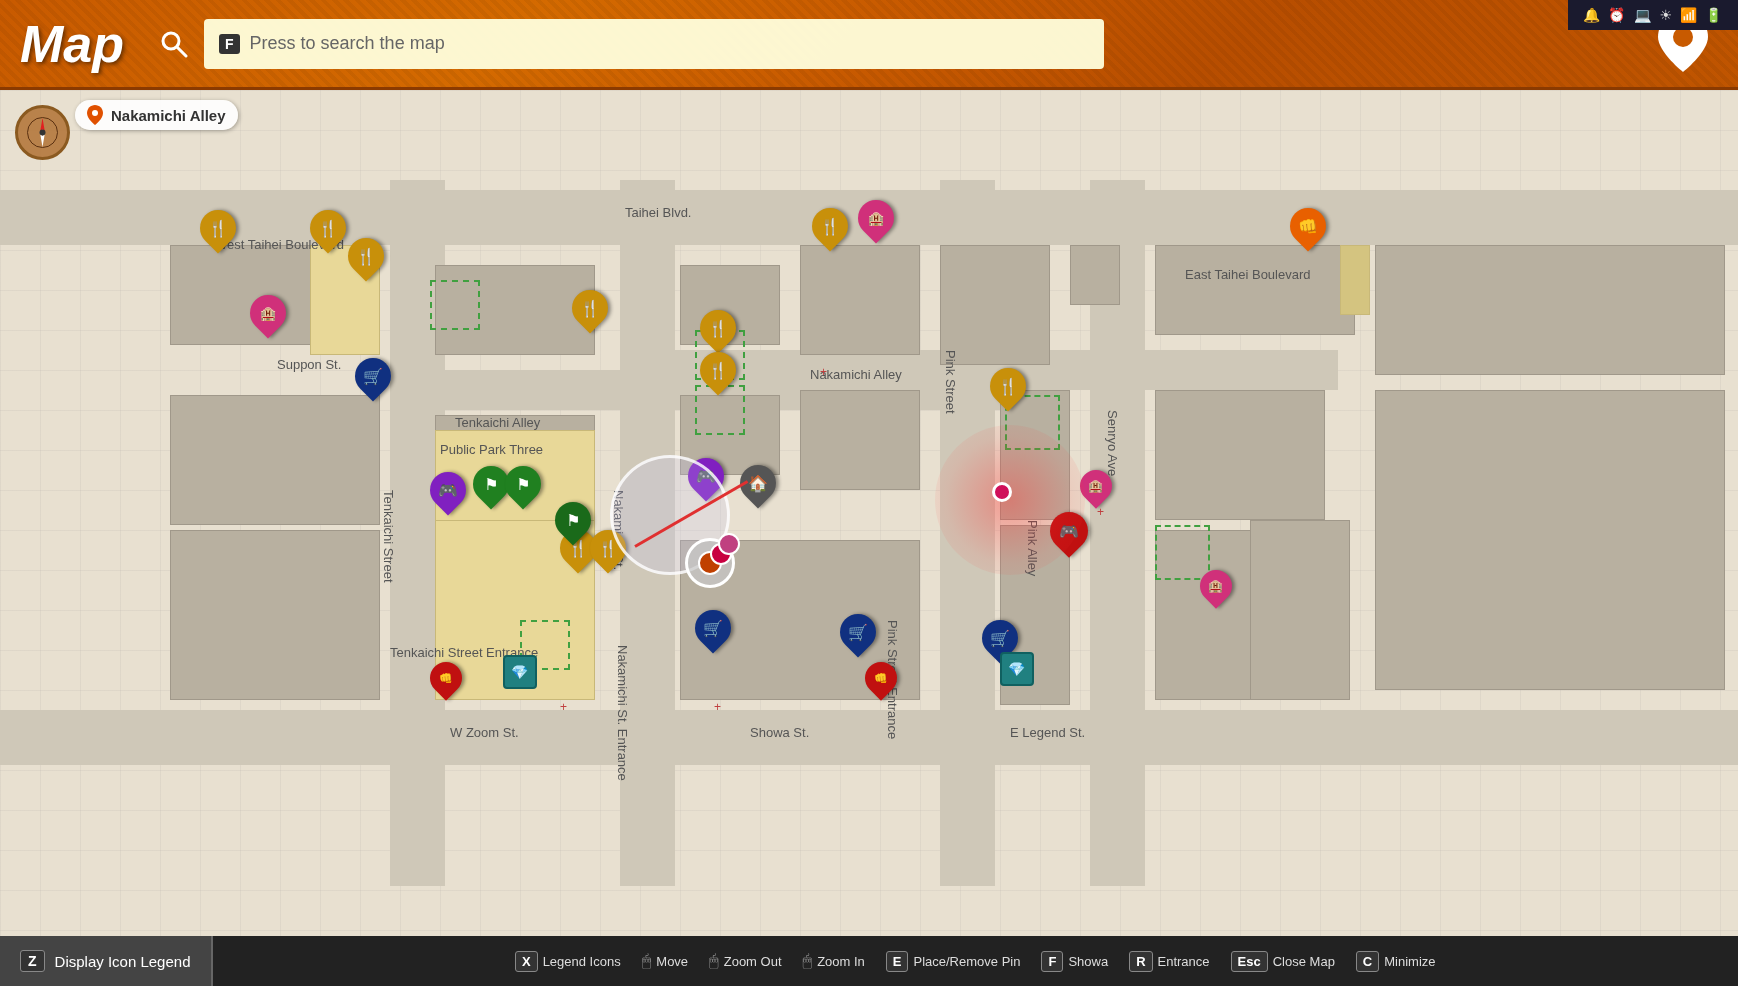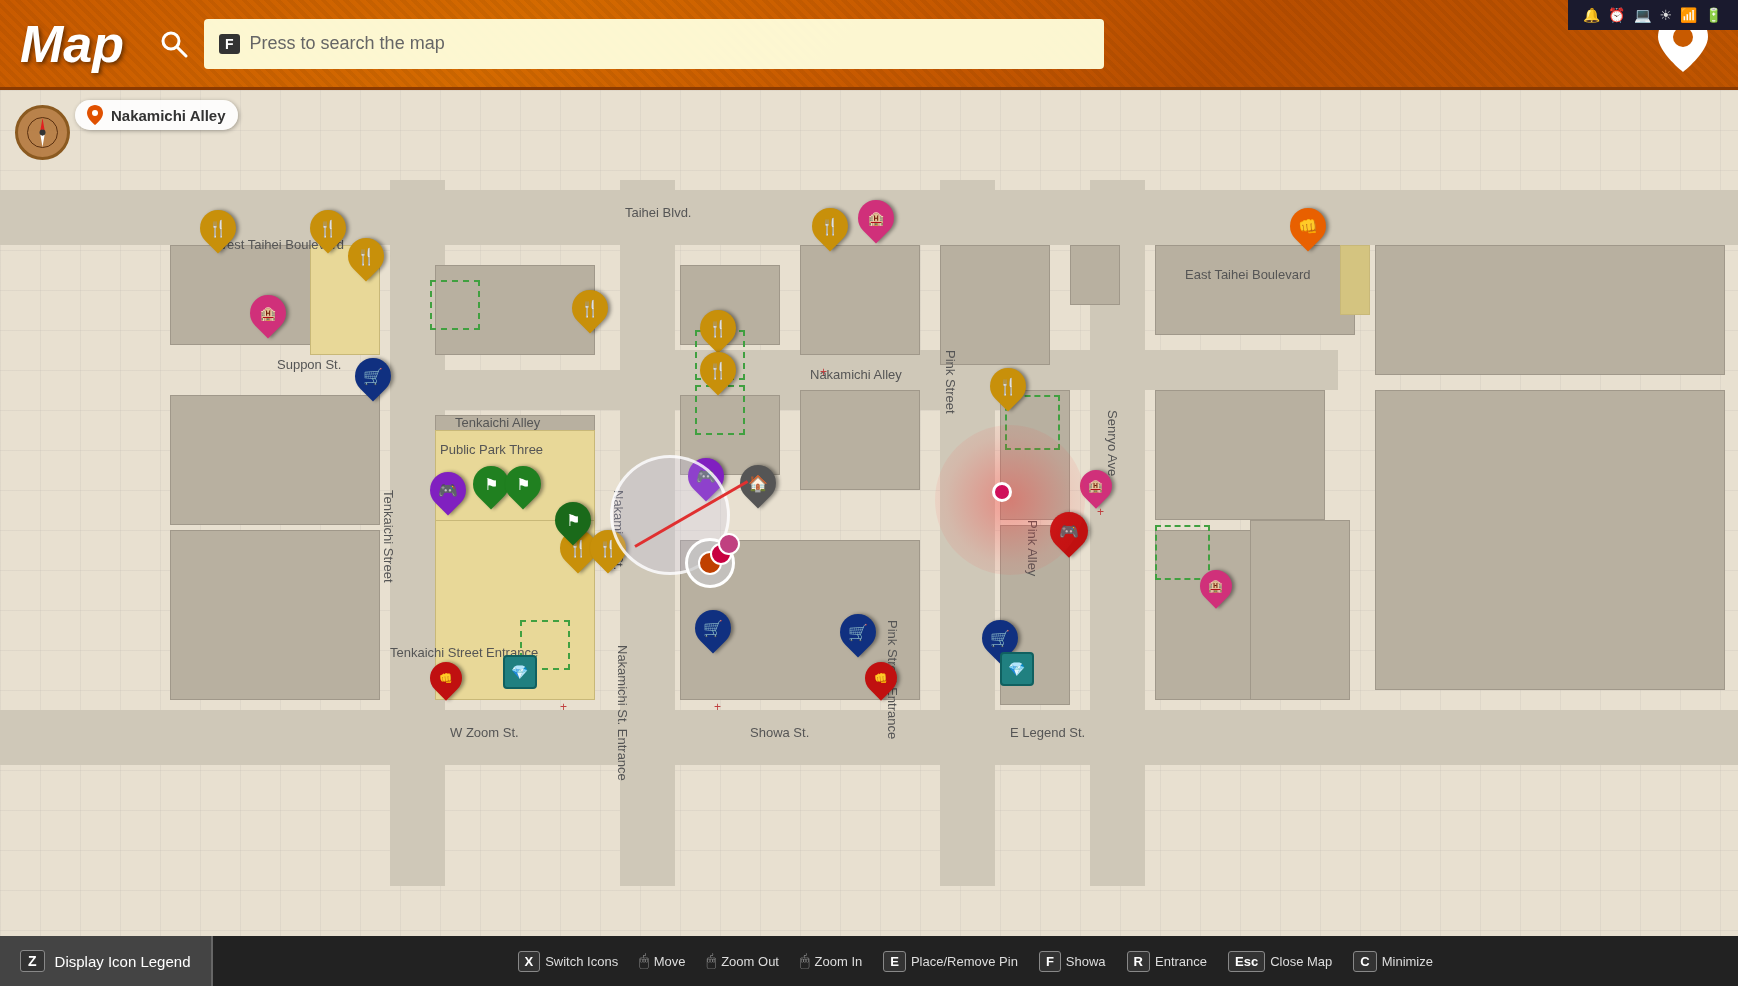--- a/index.html
+++ b/index.html
@@ -616,21 +616,21 @@
 
 <div id="status-bar">
   <div id="display-legend-btn">
     <span id="z-badge">Z</span>
     <span id="legend-label">Display Icon Legend</span>
   </div>
 
   <div id="controls-bar">
     <div class="ctrl-group">
       <span class="ctrl-badge">X</span>
-      <span class="ctrl-label">Switch Icons</span>
+      <span class="ctrl-label">Legend Icons</span>
     </div>
     <div class="ctrl-group">
       <span class="ctrl-icon">🖱</span>
       <span class="ctrl-label">Move</span>
     </div>
     <div class="ctrl-group">
       <span class="ctrl-icon">🖱</span>
       <span class="ctrl-label">Zoom Out</span>
     </div>
     <div class="ctrl-group">

